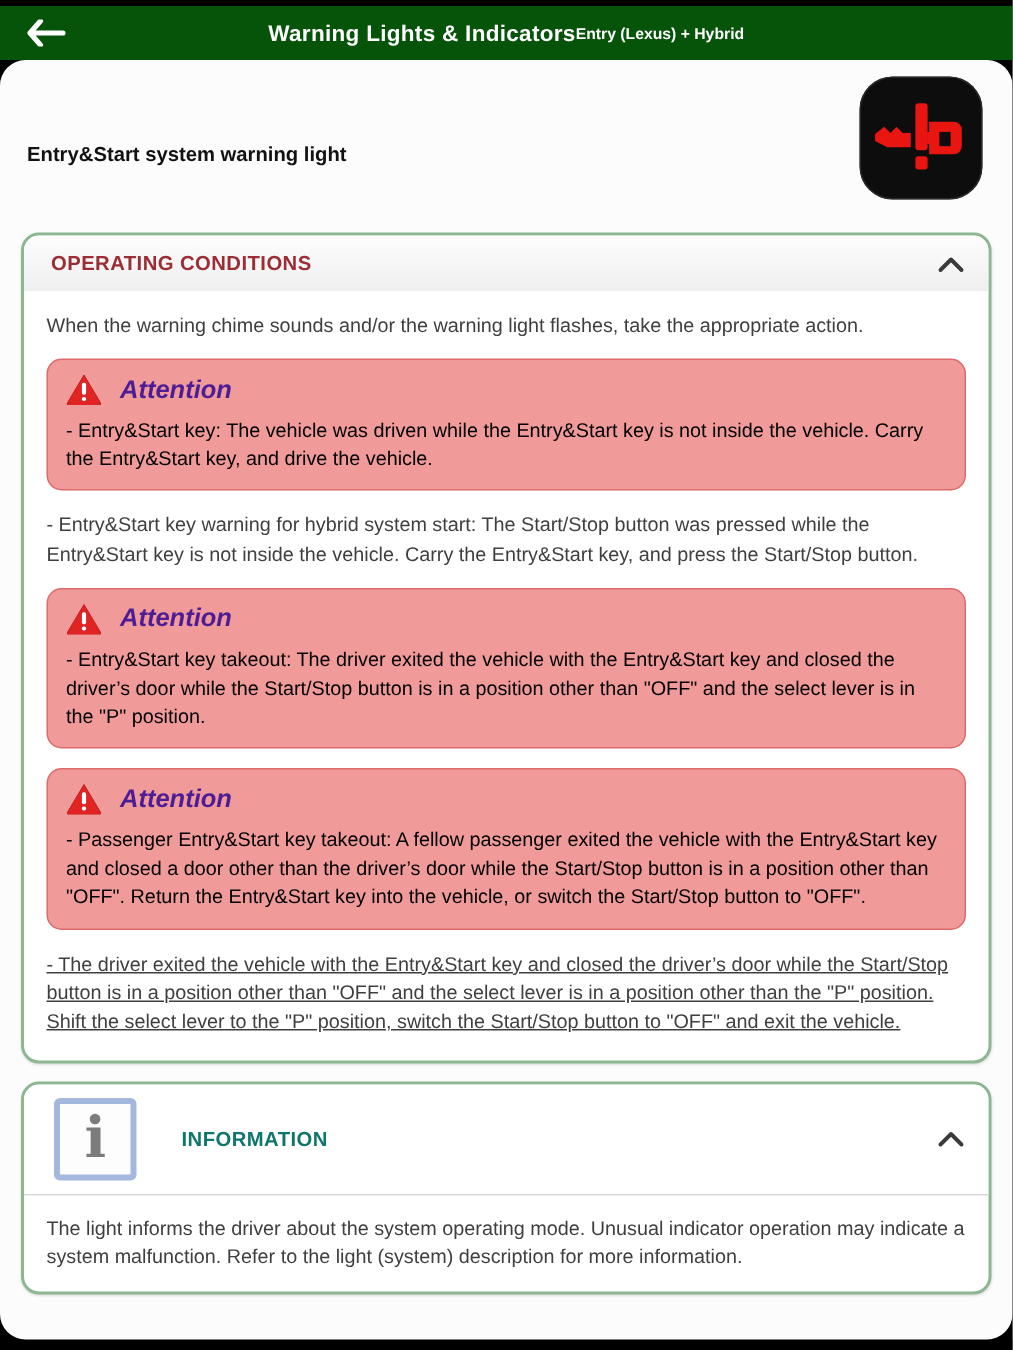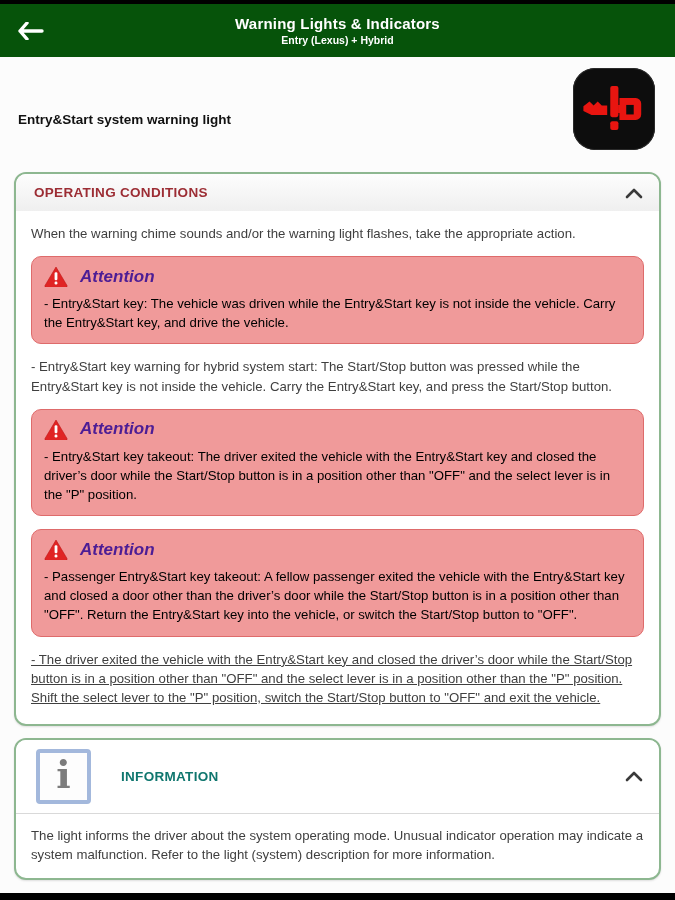--- a/index.html
+++ b/index.html
@@ -9,33 +9,33 @@
     background:#000;
     overflow:hidden;
   }
   .screen { width:675px; height:900px; display:flex; flex-direction:column; background:#000; }
   .edge-strip { background:#000; flex:0 0 auto; }
   .edge-strip.top { height:4px; }
   .edge-strip.bottom { height:7px; }
 
   
   .appbar {
-    flex:0 0 auto; height:53px; background:#06530a; position:relative;
-    display:flex; flex-direction:column; align-items:center; justify-content:center;
+    flex:0 0 auto; height:36px; background:#06530a; position:relative;
+    display:flex; flex-direction:row; align-items:center; justify-content:center;
   }
   .appbar .back {
     position:absolute; left:18px; top:50%; transform:translateY(-50%);
     color:#fff; font-size:24px; font-weight:bold; line-height:1;
     width:40px; height:34px; display:flex; align-items:center; cursor:pointer;
   }
   .appbar-title { color:#fff; font-weight:bold; font-size:15px; letter-spacing:.2px; }
   .appbar-sub { color:#fff; font-weight:bold; font-size:10.5px; margin-top:2px; }
 
   
-  .content { flex:1 1 auto; background:#fcfcfc; overflow:hidden; position:relative; }
+  .content { flex:1 1 auto; background:#fcfcfc; overflow:hidden; position:relative;border-radius:17px; }
 
   .intro-row { position:relative; height:115px; }
   .page-title {
     position:absolute; left:18px; top:55px;
     font-size:13.5px; font-weight:bold; color:#111;
   }
   .warnlight {
     position:absolute; right:20px; top:11px;
     width:82px; height:82px; background:#0d0d0d; border-radius:22px;
     display:flex; align-items:center; justify-content:center;

